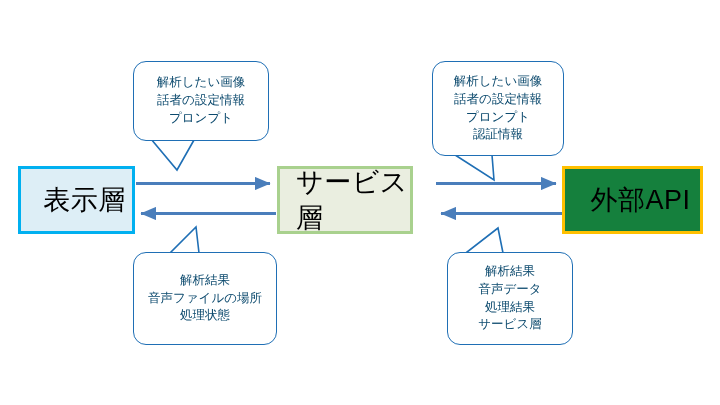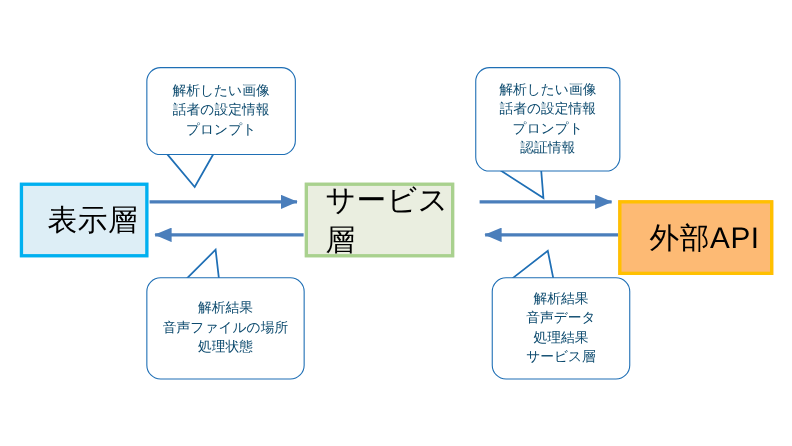--- a/index.html
+++ b/index.html
@@ -49,24 +49,24 @@
     left: 277px;
     top: 166px;
     width: 136px;
     height: 68px;
     background: #EAEEE0;
     border: 3px solid #A9D18E;
     font-size: 27px;
   }
   .box-external {
     left: 562px;
-    top: 182px;
+    top: 166px;
     width: 141px;
     height: 68px;
-    background: #fdba74;
+    background: #15803d;
     border: 3px solid #FFC000;
     font-size: 27px;
   }
 
   
   .callout {
     position: absolute;
     box-sizing: border-box;
     border: 1.6px solid #1F6FB5;
     border-radius: 13px;

